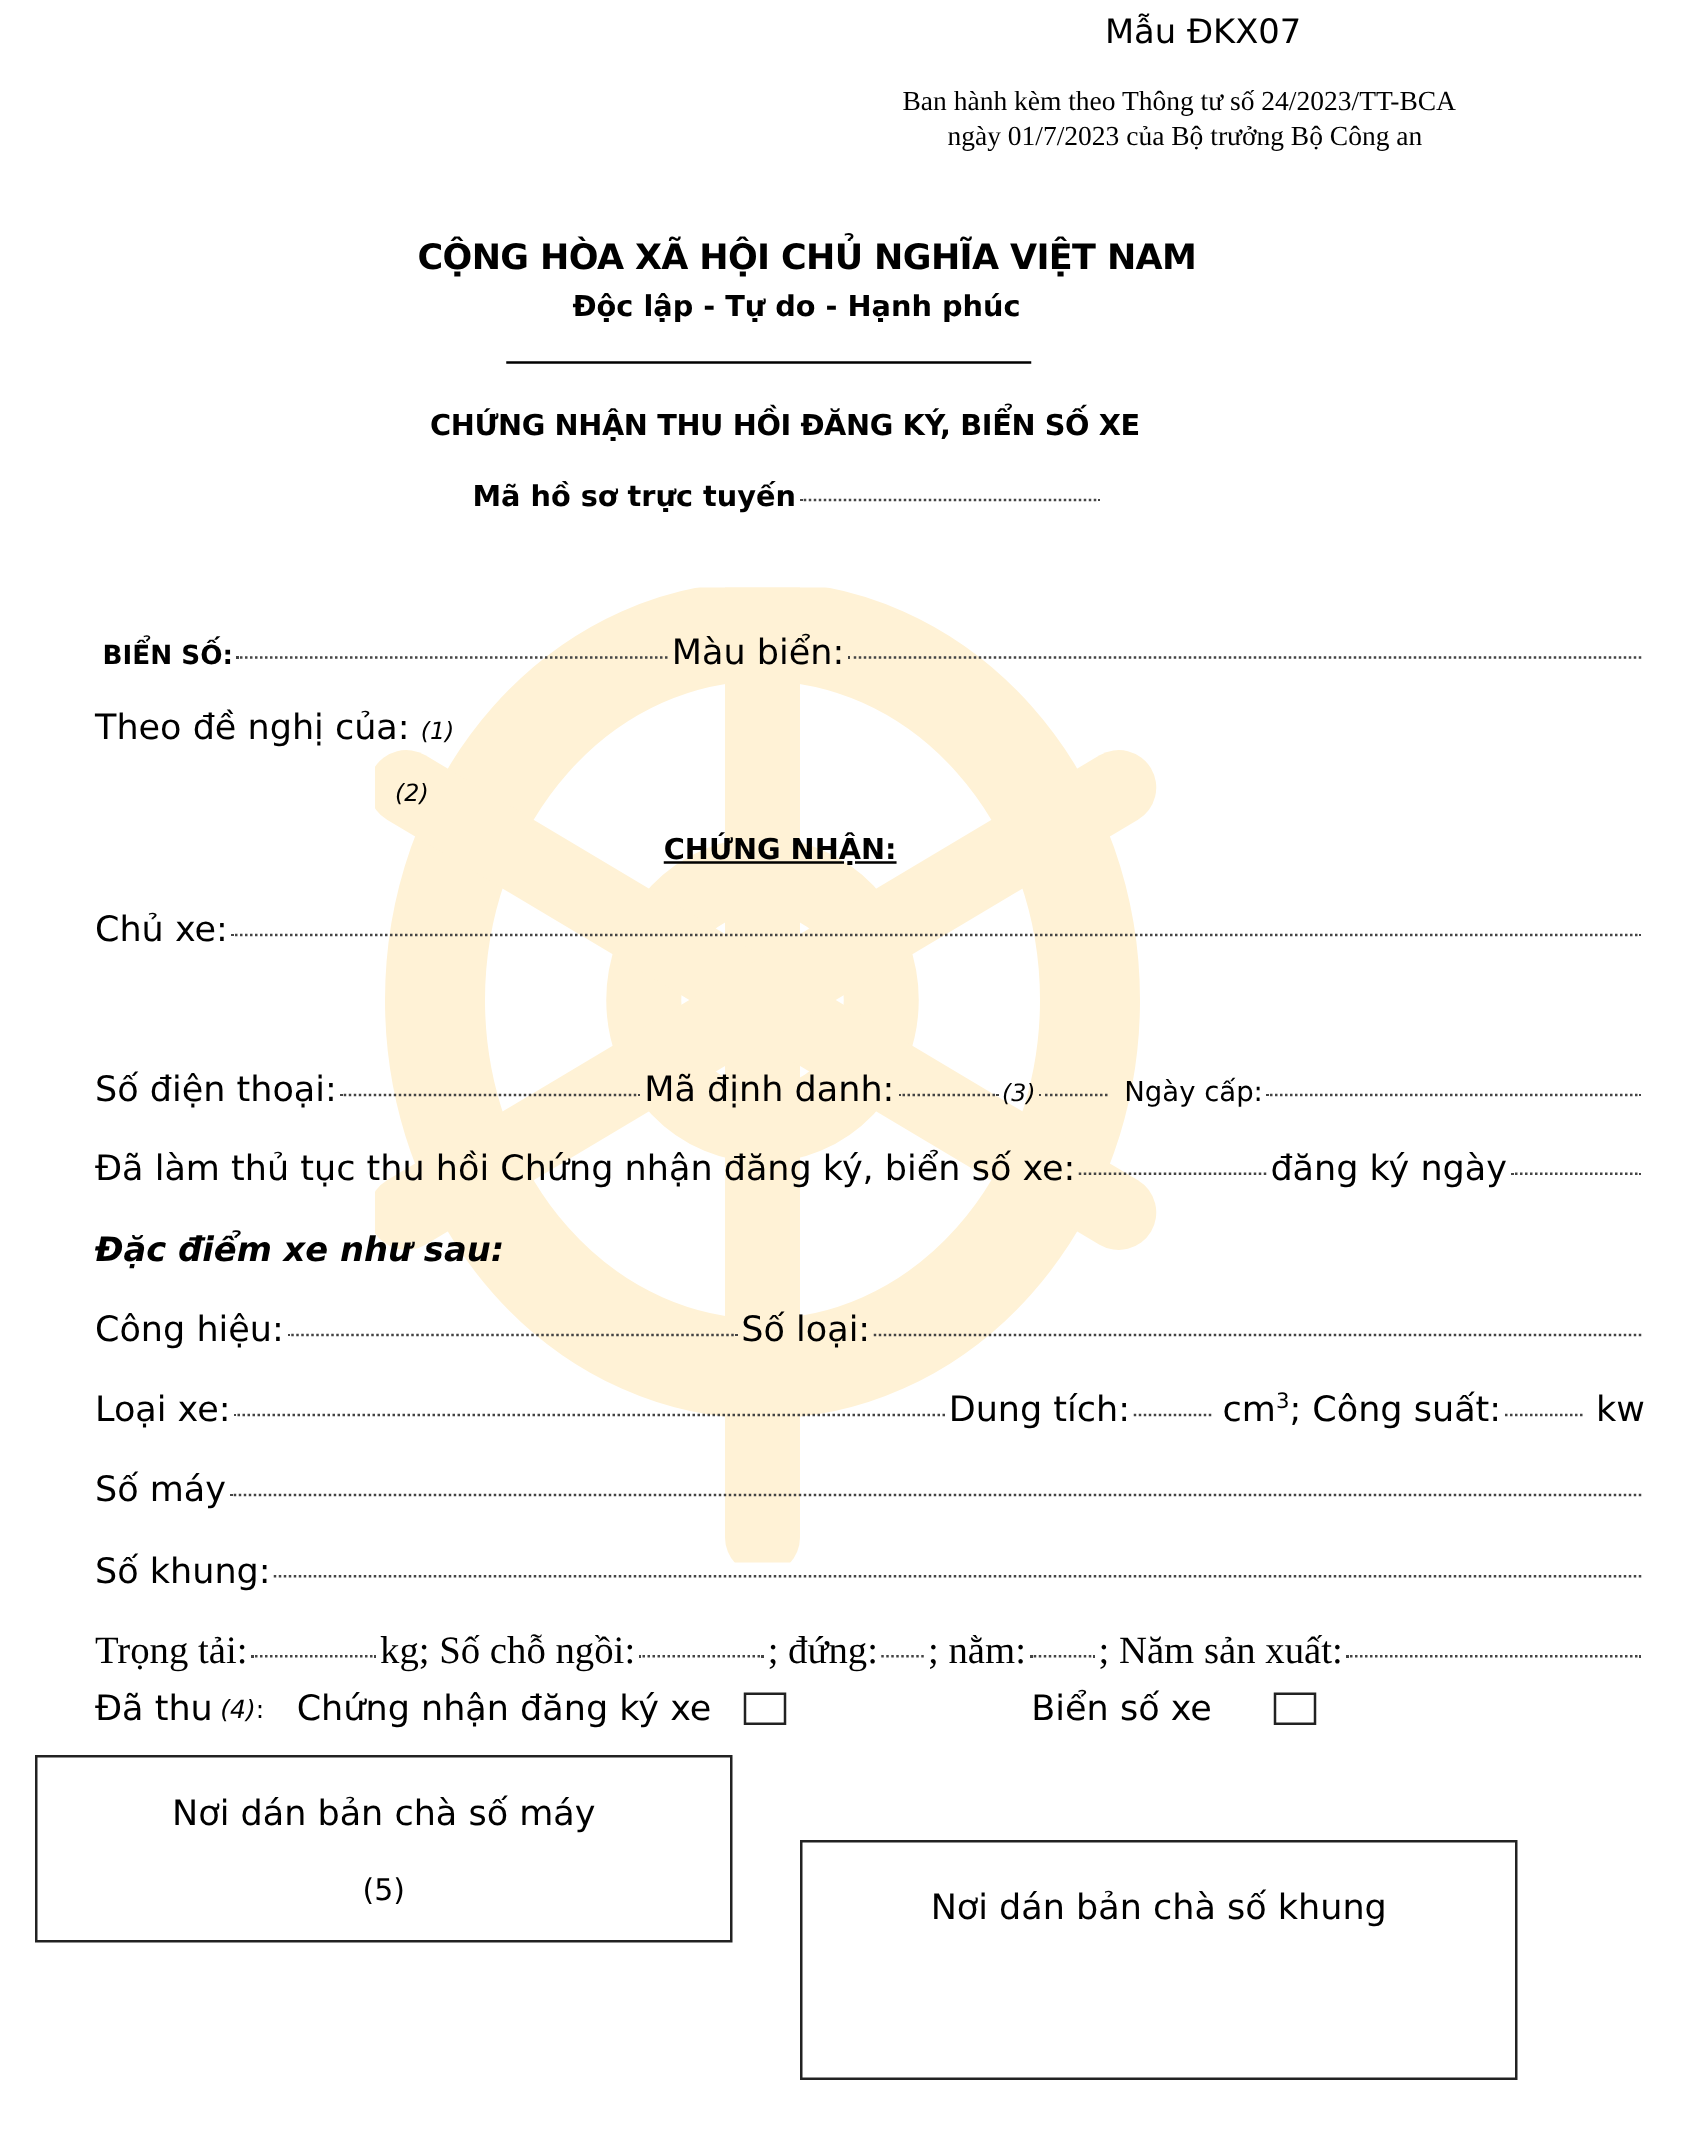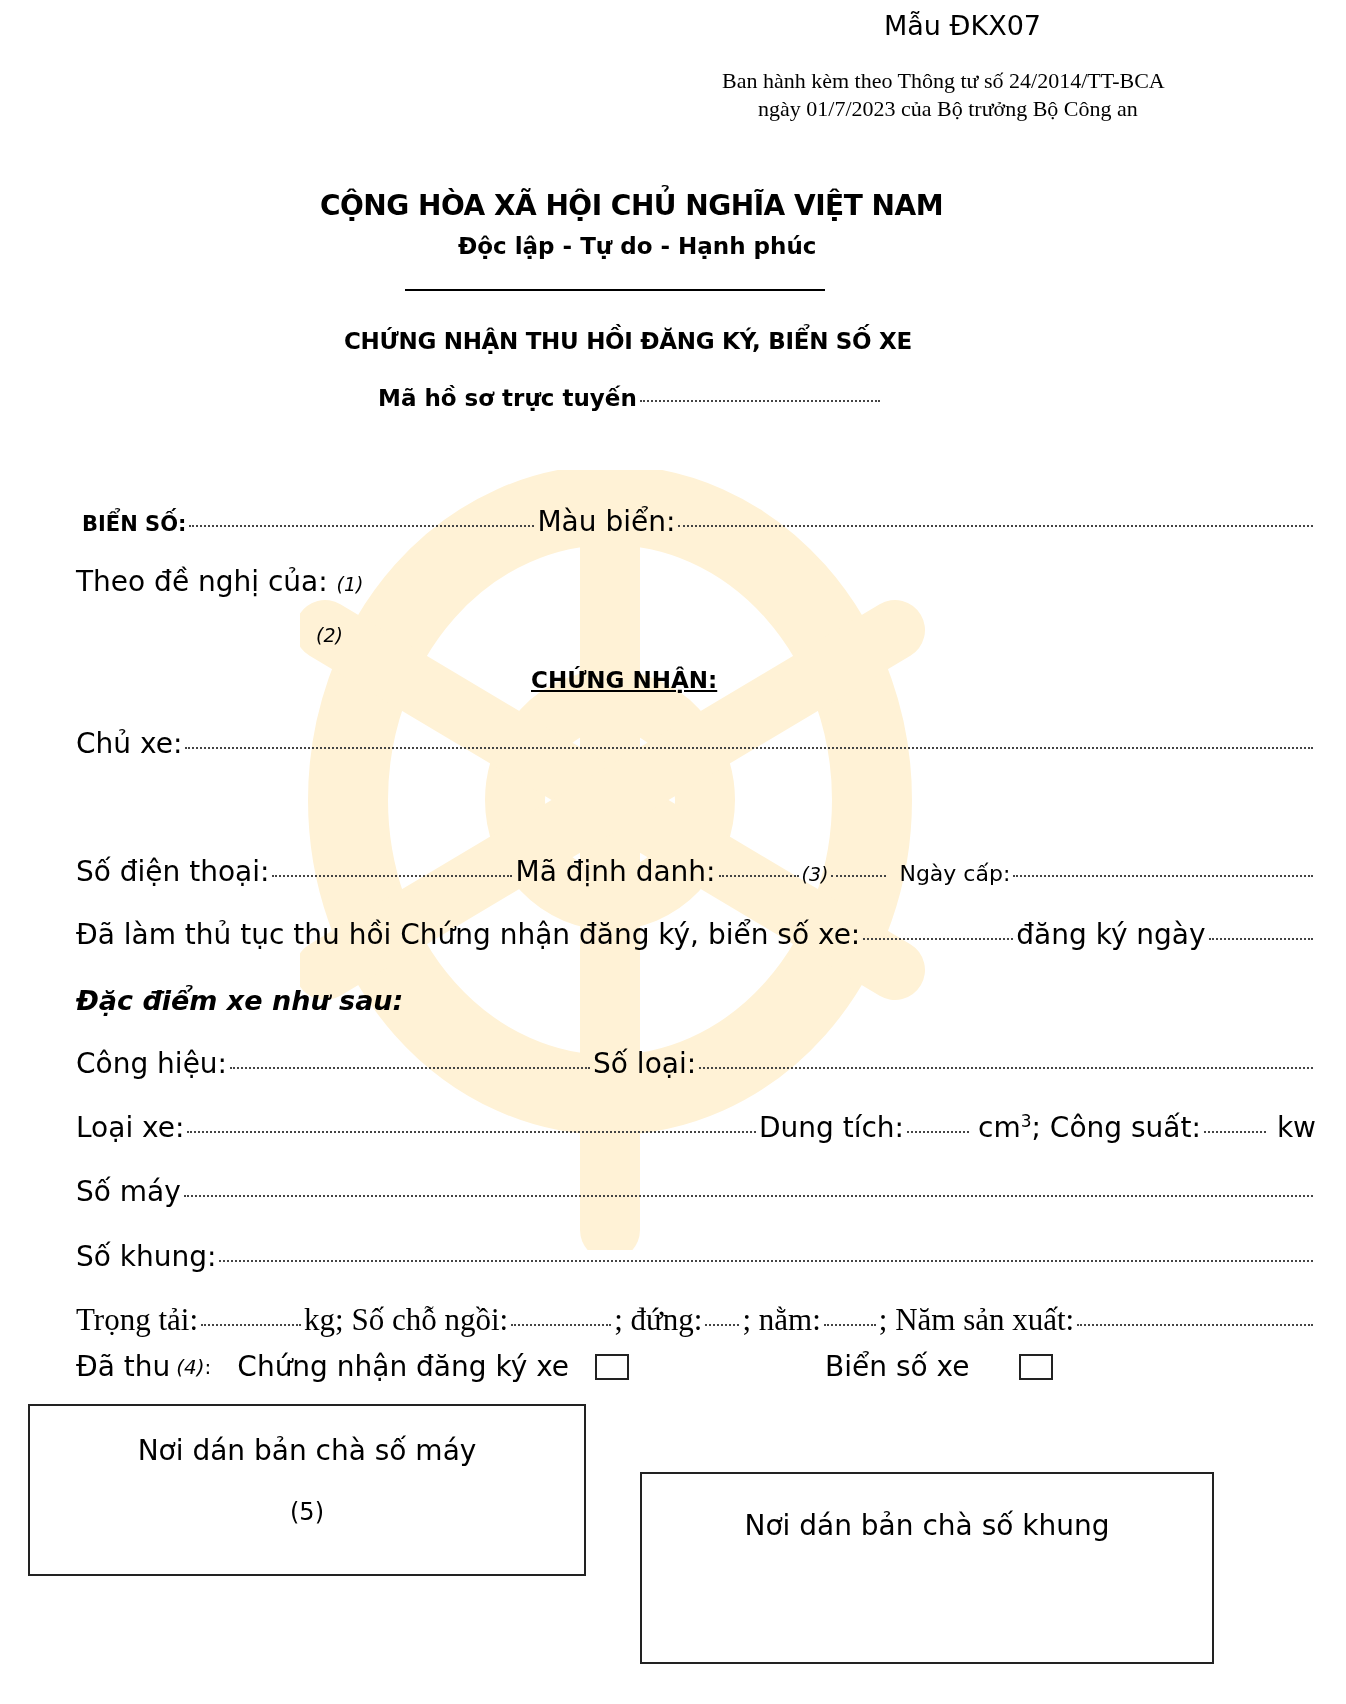--- a/index.html
+++ b/index.html
@@ -31,24 +31,24 @@
     <ellipse cx="310" cy="330" rx="95" ry="100" stroke-width="60"></ellipse>
     <line x1="310" y1="0" x2="310" y2="760" stroke-width="60"></line>
     <line x1="25" y1="160" x2="595" y2="500" stroke-width="60"></line>
     <line x1="25" y1="500" x2="595" y2="160" stroke-width="60"></line>
   </g>
 </svg>
 
 <div class="layer">
 
   <div class="abs sans" style="left:884px; top:10px; font-size:27px;">Mẫu ĐKX07</div>
-  <div class="abs serif" style="left:722px; top:68px; font-size:22px;">Ban hành kèm theo Thông tư số 24/2014/TT-BCA</div>
+  <div class="abs serif" style="left:722px; top:68px; font-size:22px;">Ban hành kèm theo Thông tư số 24/2023/TT-BCA</div>
   <div class="abs serif" style="left:758px; top:96px; font-size:22px;">ngày 01/7/2023 của Bộ trưởng Bộ Công an</div>
 
-  <div class="abs sans bold" style="left:320px; top:189px; font-size:28px; letter-spacing:-0.5px;">CỘNG HÒA XÃ HỘI CHỦ NGHĨA VIỆT NAM</div>
+  <div class="abs sans bold" style="left:334px; top:189px; font-size:28px; letter-spacing:-0.5px;">CỘNG HÒA XÃ HỘI CHỦ NGHĨA VIỆT NAM</div>
   <div class="abs sans bold" style="left:458px; top:233px; font-size:23px;">Độc lập - Tự do - Hạnh phúc</div>
   <div class="hr" style="left:405px; width:420px; top:289px;"></div>
 
   <div class="abs sans bold" style="left:344px; top:328px; font-size:23px; letter-spacing:-0.3px;">CHỨNG NHẬN THU HỒI ĐĂNG KÝ, BIỂN SỐ XE</div>
   <div class="abs" style="left:378px; top:385px; display:flex; align-items:baseline;">
     <span class="sans bold" style="font-size:23px;">Mã hồ sơ trực tuyến</span>
     <span class="dots fixed" style="width:240px; display:inline-block;"></span>
   </div>
 
   <div class="row" style="top:505px;">
@@ -136,21 +136,21 @@
   <div class="abs" style="left:76px; top:1350px; font-size:28px; display:flex; align-items:center;">
     <span>Đã thu</span>
     <span class="note" style="margin-left:6px; font-size:20px;">(4)</span>
     <span style="font-size:20px;">:</span>
     <span style="margin-left:26px;">Chứng nhận đăng ký xe</span>
     <span class="checkbox" style="margin-left:26px;"></span>
     <span style="margin-left:196px;">Biển số  xe</span>
     <span class="checkbox" style="margin-left:50px;"></span>
   </div>
 
-  <div class="stamp-box" style="left:28px; top:1404px; width:558px; height:172px;">
+  <div class="stamp-box" style="left:28px; top:1404px; width:558px; height:150px;">
     <div class="label" style="top:28px;">Nơi dán bản chà số máy</div>
     <div class="num" style="top:92px;">(5)</div>
   </div>
   <div class="stamp-box" style="left:640px; top:1472px; width:574px; height:192px;">
     <div class="label" style="top:35px;">Nơi dán bản chà số khung</div>
   </div>
 
 </div>
 
 </body></html>

